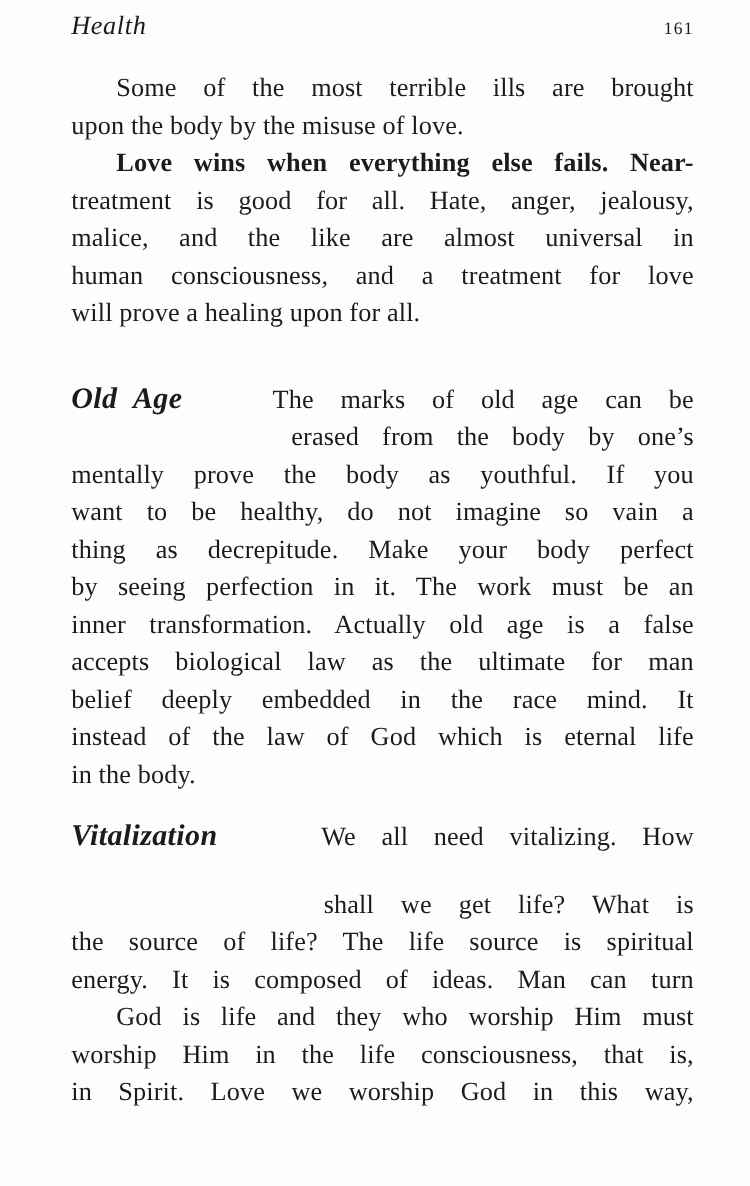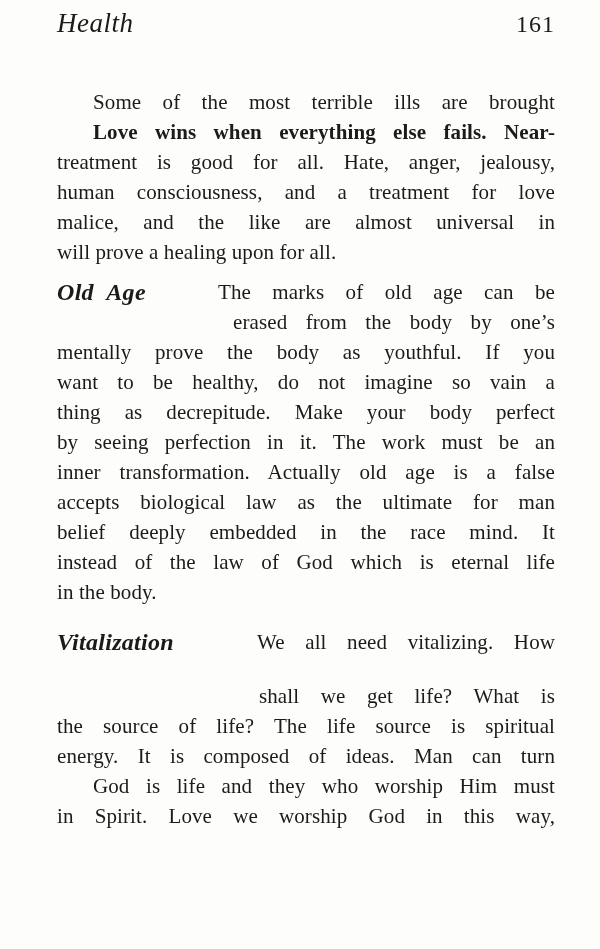--- a/index.html
+++ b/index.html
@@ -23,39 +23,39 @@
     position: absolute;
     top: 8px;
     left: 57px;
     width: 498px;
     display: flex;
     justify-content: space-between;
     align-items: baseline;
   }
   .running-title {
     font-style: italic;
-    font-size: 27px;
+    font-size: 21px;
     letter-spacing: 0.5px;
   }
   .page-number {
-    font-size: 24px;
+    font-size: 14px;
     letter-spacing: 1px;
     font-family: Liberation Serif, serif;
   }
   .text-body {
     position: absolute;
     top: 55px;
     left: 57px;
     width: 498px;
   }
   .block {
     position: relative;
     margin: 0;
   }
-  .text-body > .block:nth-child(3) { margin-top: 10px; }
+  .text-body > .block:nth-child(3) { margin-top: 39px; }
   .text-body > .block:nth-child(4) { margin-top: 20px; }
   .heading {
     position: absolute;
     left: 0;
     top: 0;
     font-style: italic;
     font-weight: bold;
     font-size: 24px;
     line-height: 30px;
     word-spacing: 7px;
@@ -79,27 +79,28 @@
 </head>
 <body>
 
 <div class="page">
   <div class="header">
     <span class="running-title">Health</span>
     <span class="page-number">161</span>
   </div>
   <div class="text-body" id="text-body">
       <div class="block paragraph">
-        <div class="line" style="padding-left: 36px; margin-top: 32px;">Some of the most terrible ills are brought</div>
+        <div class="line" style="padding-left: 36px;">Some of the most terrible ills are brought</div>
+        <div class="line no-just">upon the body by the misuse of love.</div>
       </div>
       <div class="block paragraph">
         <div class="line" style="padding-left: 36px; font-weight: bold;">Love wins when everything else fails. Near-</div>
         <div class="line">treatment is good for all. Hate, anger, jealousy,</div>
+        <div class="line">malice, and the like are almost universal in</div>
         <div class="line">human consciousness, and a treatment for love</div>
-        <div class="line">malice, and the like are almost universal in</div>
         <div class="line no-just">will prove a healing upon for all.</div>
       </div>
       <div class="block section">
         <span class="heading">Old Age</span>
         <div class="line" style="padding-left: 161px;">The marks of old age can be</div>
         <div class="line" style="padding-left: 176px;">erased from the body by one’s</div>
         <div class="line">mentally prove the body as youthful. If you</div>
         <div class="line">want to be healthy, do not imagine so vain a</div>
         <div class="line">thing as decrepitude. Make your body perfect</div>
         <div class="line">by seeing perfection in it. The work must be an</div>
@@ -111,16 +112,17 @@
       </div>
       <div class="block section">
         <span class="heading">Vitalization</span>
         <div class="line" style="padding-left: 200px;">We all need vitalizing. How</div>
         <div class="line" style="padding-left: 202px; margin-top: 24px;">shall we get life? What is</div>
         <div class="line">the source of life? The life source is spiritual</div>
         <div class="line">energy. It is composed of ideas. Man can turn</div>
       </div>
       <div class="block paragraph">
         <div class="line" style="padding-left: 36px;">God is life and they who worship Him must</div>
+        <div class="line">worship Him in the life consciousness, that is,</div>
         <div class="line">in Spirit. Love we worship God in this way,</div>
       </div>
     </div>
 </div>
 
 </body></html>

